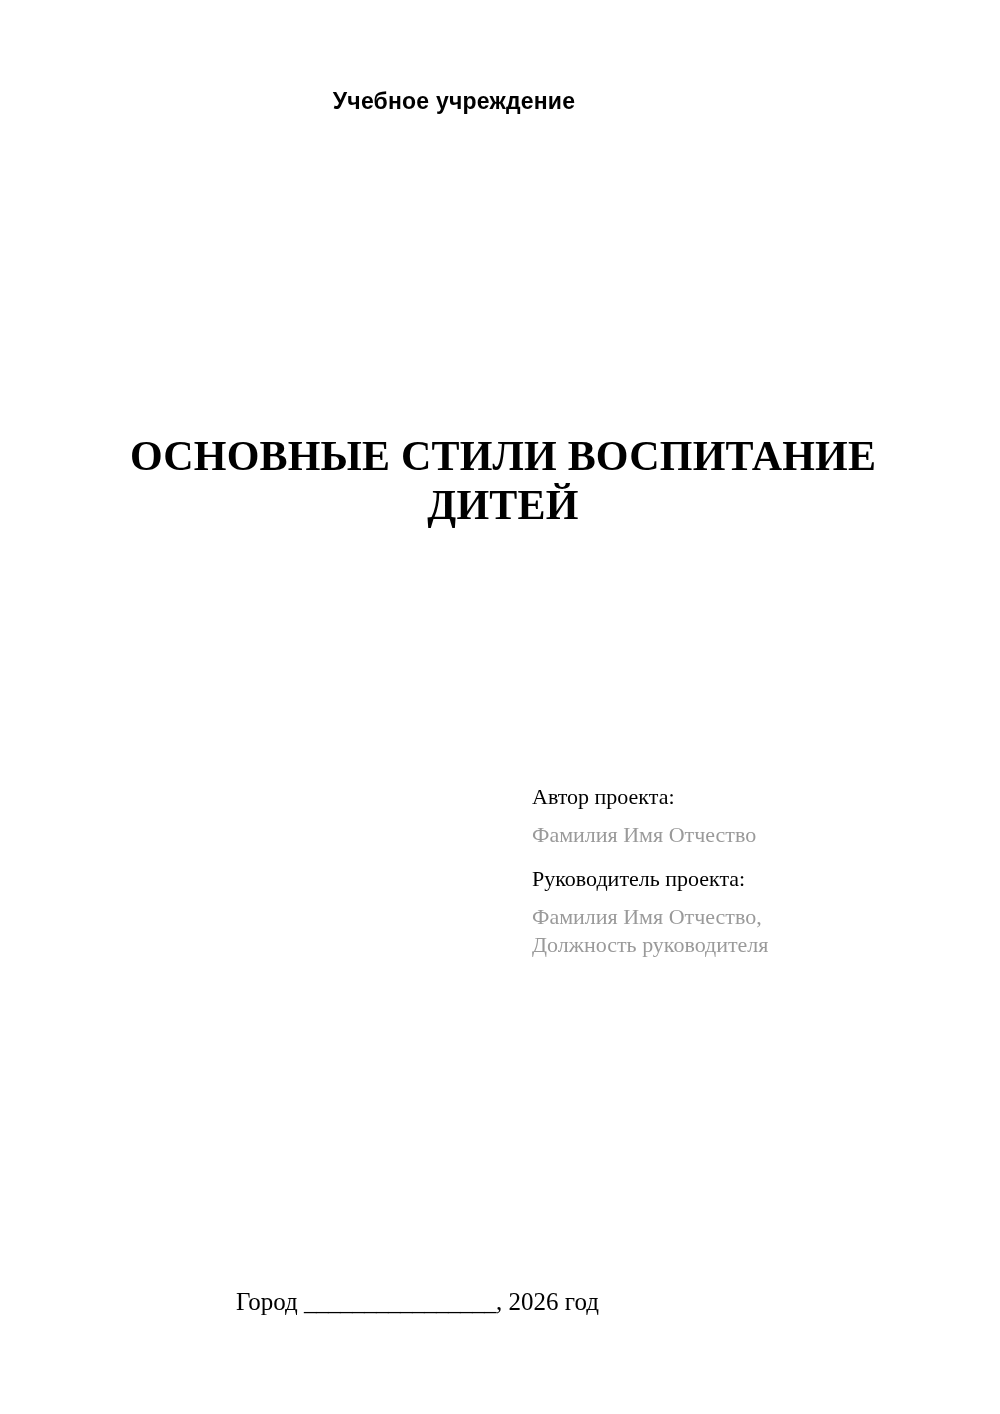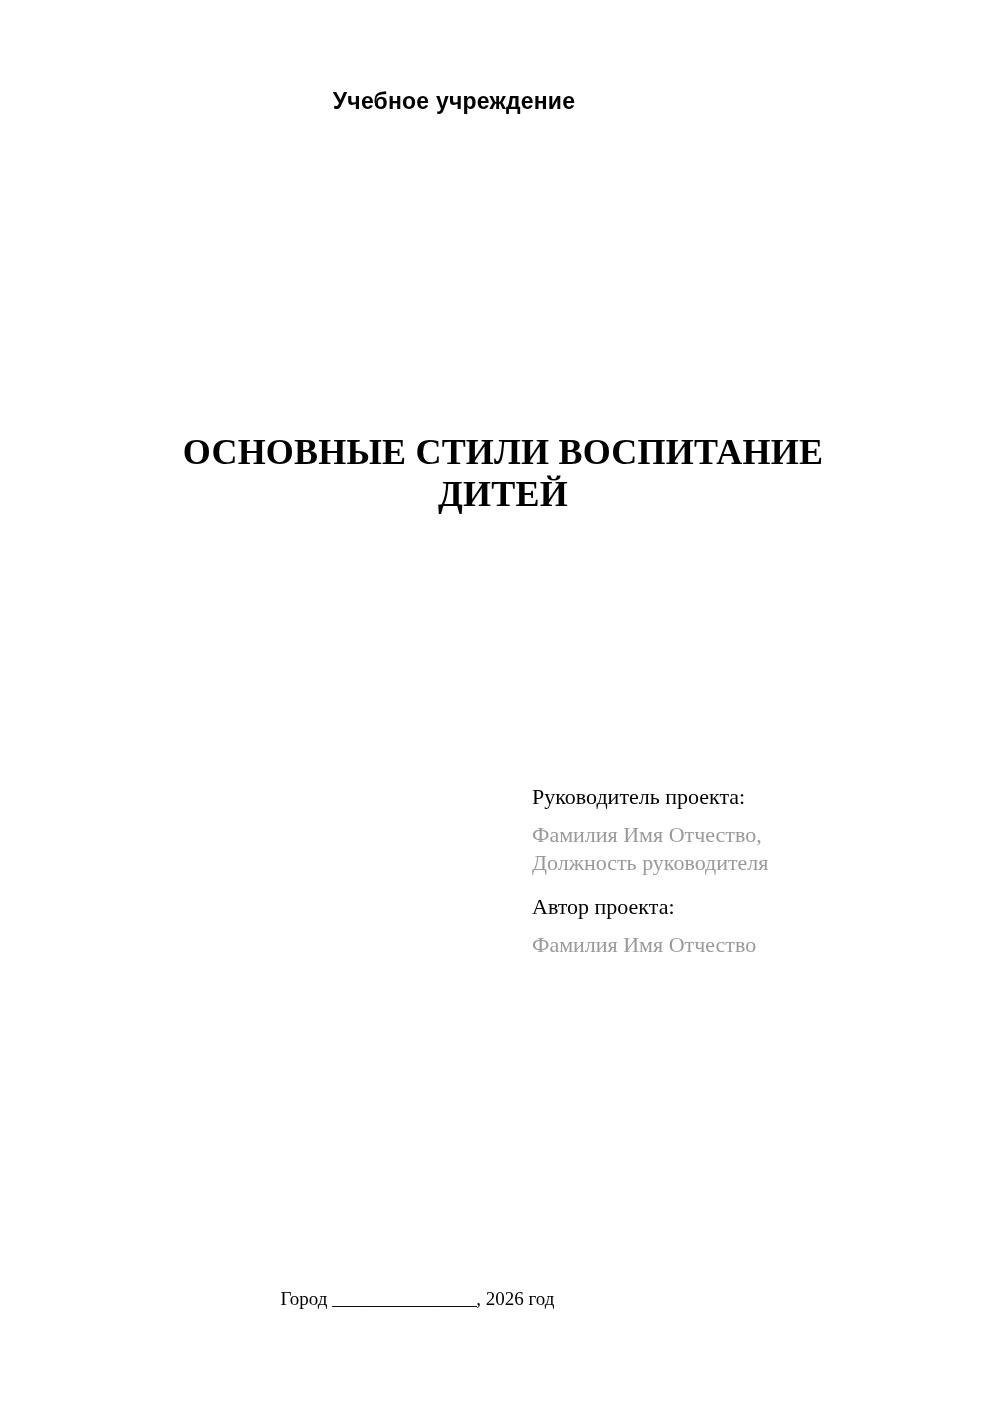--- a/index.html
+++ b/index.html
@@ -37,21 +37,21 @@
     font-size: 24px;
     font-weight: bold;
     letter-spacing: 0.5px;
   }
   .doc-title {
     position: absolute;
     top: 432px;
     left: 118px;
     width: 770px;
     text-align: center;
-    font-size: 36px;
+    font-size: 42px;
     line-height: 1.16;
     font-weight: bold;
     letter-spacing: 0.2px;
   }
   .credits {
     position: absolute;
     top: 786px;
     left: 532px;
     width: 400px;
     font-size: 22px;
@@ -69,47 +69,47 @@
     font-size: 22px;
     color: #9a9a9a;
     margin-bottom: 6px;
   }
   .footer {
     position: absolute;
     top: 1288px;
     left: 0;
     width: 835px;
     text-align: center;
-    font-size: 19px;
+    font-size: 25px;
   }
   .footer .blank-line {
     letter-spacing: -0.5px;
   }
 </style>
 </head>
 <body>
 
 <div class="page">
 
   <div class="institution">Учебное учреждение</div>
 
 
   <div class="doc-title">ОСНОВНЫЕ СТИЛИ ВОСПИТАНИЕ ДИТЕЙ</div>
 
   <div class="credits">
 
     <div class="credit-block">
+      <div class="credit-label">Автор проекта:</div>
+      <div class="credit-value">Фамилия Имя Отчество</div>
+    </div>
+
+    <div class="credit-block">
       <div class="credit-label">Руководитель проекта:</div>
       <div class="credit-value">Фамилия Имя Отчество,</div>
       <div class="credit-value">Должность руководителя</div>
-    </div>
-
-    <div class="credit-block">
-      <div class="credit-label">Автор проекта:</div>
-      <div class="credit-value">Фамилия Имя Отчество</div>
     </div>
 
   </div>
 
   <div class="footer">
     <span>Город </span><span class="blank-line">________________</span><span>, 2026 год</span>
   </div>
 
 </div>
 

